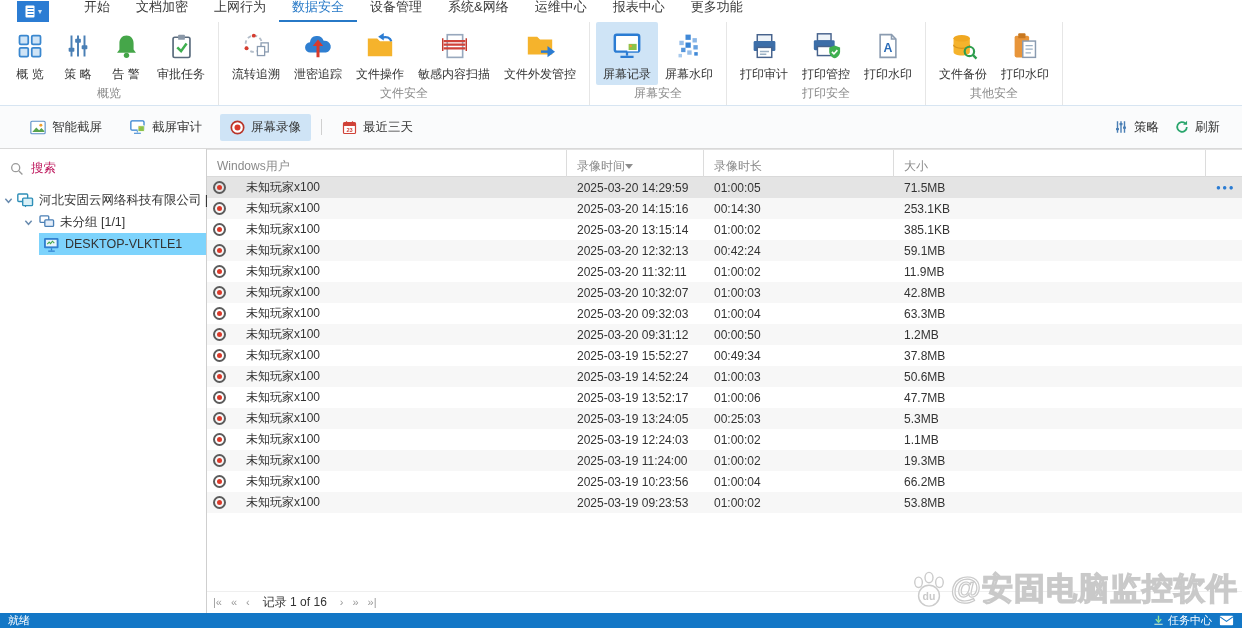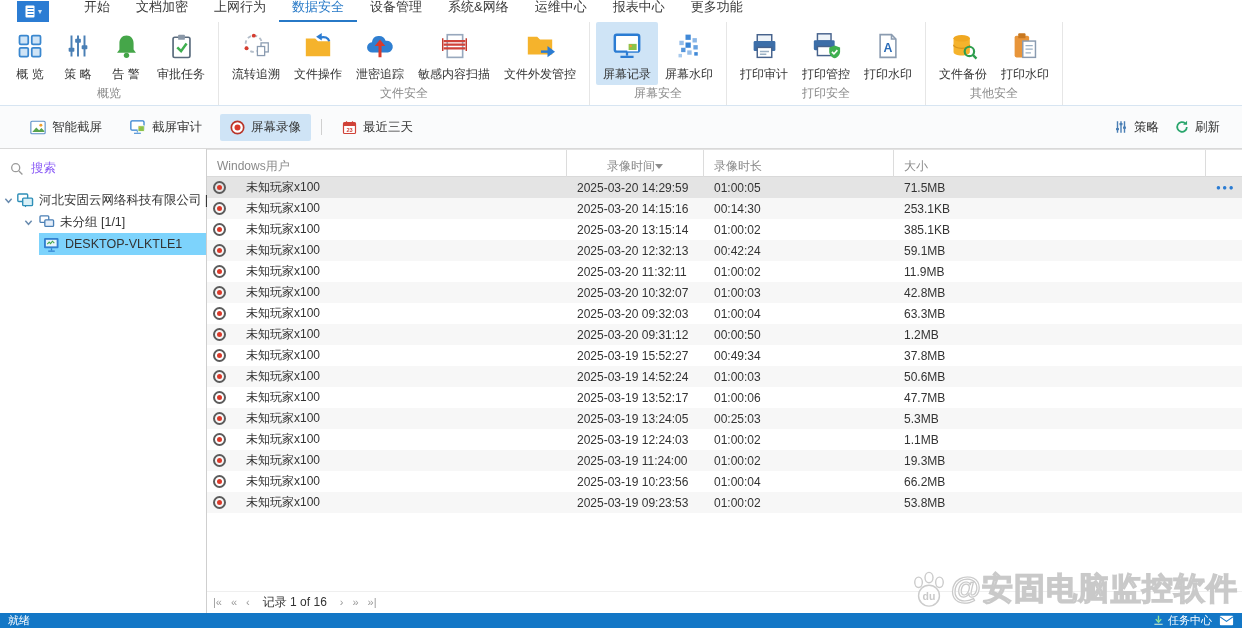--- a/index.html
+++ b/index.html
@@ -34,38 +34,38 @@
     padding:5px 10px; margin-right:8px; border-radius:2px; cursor:pointer; white-space:nowrap; }
   .tbtn.active { background:#cfe4f6; }
   .tsep { width:1px; height:16px; background:#d0d0d0; margin:0 10px 0 2px; }
   .tb-right { margin-left:auto; display:flex; align-items:center; }
   .tb-right .tbtn { margin-right:0; padding:5px 8px; }
 
   
   .content { flex:1; display:flex; min-height:0; background:#fff; position:relative; }
   .sidebar { width:207px; flex:0 0 207px; border-right:1px solid #cfcfcf; padding-top:5px; }
   .searchrow { display:flex; align-items:center; gap:7px; padding:6px 10px 8px 10px; cursor:text; }
-  .searchrow .ph { font-size:12.5px; color:#8b5cf6; }
+  .searchrow .ph { font-size:12.5px; color:#be185d; }
   .tree { padding-top:4px; }
   .tnode { height:22px; display:flex; align-items:center; font-size:12.5px; color:#333; cursor:pointer; white-space:nowrap; }
   .tnode .chev { width:14px; display:flex; justify-content:center; color:#6a8caf; }
   .tnode .nico { display:flex; align-items:center; margin-right:5px; }
   .tnode.lvl0 { padding-left:4px; }
   .tnode.lvl1 { padding-left:21px; }
   .tnode.lvl2 { padding-left:39px; }
   .tnode .inner { display:flex; align-items:center; flex:1; height:100%; padding:0 4px; }
   .tnode.selected .inner { background:#7dd3fc; }
 
   .main { flex:1; display:flex; flex-direction:column; min-width:0; }
   .thead { display:grid; grid-template-columns:360px 137px 190px 1fr 36px; height:28px;
     border-top:1px solid #e3e3e3; border-bottom:1px solid #d9d9d9; background:#fff; flex:0 0 28px; }
   .th { display:flex; align-items:center; font-size:12px; color:#8a8a8a; padding:16px 10px;
     border-right:1px solid #dcdcdc; overflow:hidden; }
   .th:last-child { border-right:none; }
-  .th.th-time { justify-content:center; }
+  .th.th-time { justify-content:flex-start; }
   .caret-down { width:0; height:0; border-left:4px solid transparent; border-right:4px solid transparent;
     border-top:5px solid #8f8f8f; cursor:pointer; }
   .tbody { flex:1; overflow:hidden; }
   .trow { display:grid; grid-template-columns:360px 137px 190px 1fr 36px; height:21px;
     align-items:center; font-size:12px; color:#333; background:#fff; cursor:pointer; }
   .trow.alt { background:#f7f7f7; }
   .trow.sel { background:#e4e4e4; }
   .tc { padding:0 10px; overflow:hidden; white-space:nowrap; display:flex; align-items:center; }
   .tc.c-user { padding-left:6px; gap:20px; }
   .rec-dot { width:13px; height:13px; border:2px solid #5b5b5b; border-radius:50%;
@@ -180,36 +180,36 @@
                 <circle cx="21" cy="18" r="2.2" fill="#d63c2f"></circle>
                 <rect x="21" y="12" width="8" height="10" fill="#fff" stroke="#8a9bb0" stroke-width="1.4"></rect>
                 <rect x="17" y="16" width="8" height="10" fill="#fff" stroke="#8a9bb0" stroke-width="1.4"></rect>
               </svg>
           </span>
           <span class="rlabel">流转追溯</span>
         </div>
         <div class="rbtn">
           <span class="ricon">
             <svg width="30" height="30" viewBox="0 0 32 32">
+                <path d="M8 23a5.5 5.5 0 0 1-.6-11A7.5 7.5 0 0 1 22 10.5 6.2 6.2 0 0 1 24.5 23z" fill="#2f7fd1"></path>
+                <rect x="14.4" y="15" width="3.2" height="13" fill="#d93a2b"></rect>
+                <path d="M16 9l5.6 7H10.4z" fill="#d93a2b"></path>
+              </svg>
+          </span>
+          <span class="rlabel">泄密追踪</span>
+        </div>
+        <div class="rbtn">
+          <span class="ricon">
+            <svg width="30" height="30" viewBox="0 0 32 32">
                 <path d="M3 27V8h10l3 3h13v16z" fill="#f5b32c"></path>
                 <path d="M18 7c5-1.5 9 0 10 4" stroke="#2b7cd3" stroke-width="2.4" fill="none"></path>
                 <path d="M20 2l-6 4 6 4z" fill="#2b7cd3"></path>
               </svg>
           </span>
           <span class="rlabel">文件操作</span>
-        </div>
-        <div class="rbtn">
-          <span class="ricon">
-            <svg width="30" height="30" viewBox="0 0 32 32">
-                <path d="M8 23a5.5 5.5 0 0 1-.6-11A7.5 7.5 0 0 1 22 10.5 6.2 6.2 0 0 1 24.5 23z" fill="#2f7fd1"></path>
-                <rect x="14.4" y="15" width="3.2" height="13" fill="#d93a2b"></rect>
-                <path d="M16 9l5.6 7H10.4z" fill="#d93a2b"></path>
-              </svg>
-          </span>
-          <span class="rlabel">泄密追踪</span>
         </div>
         <div class="rbtn">
           <span class="ricon">
             <svg width="29" height="29" viewBox="0 0 32 32">
                 <rect x="8" y="3" width="17" height="25" fill="#fff" stroke="#98a8bd" stroke-width="1.8"></rect>
                 <path d="M4 10h24M4 14h24M4 18h24" stroke="#d04238" stroke-width="2.6"></path>
                 <path d="M3 7v14M29 7v14" stroke="#c23a30" stroke-width="1.6"></path>
               </svg>
           </span>
           <span class="rlabel">敏感内容扫描</span>

